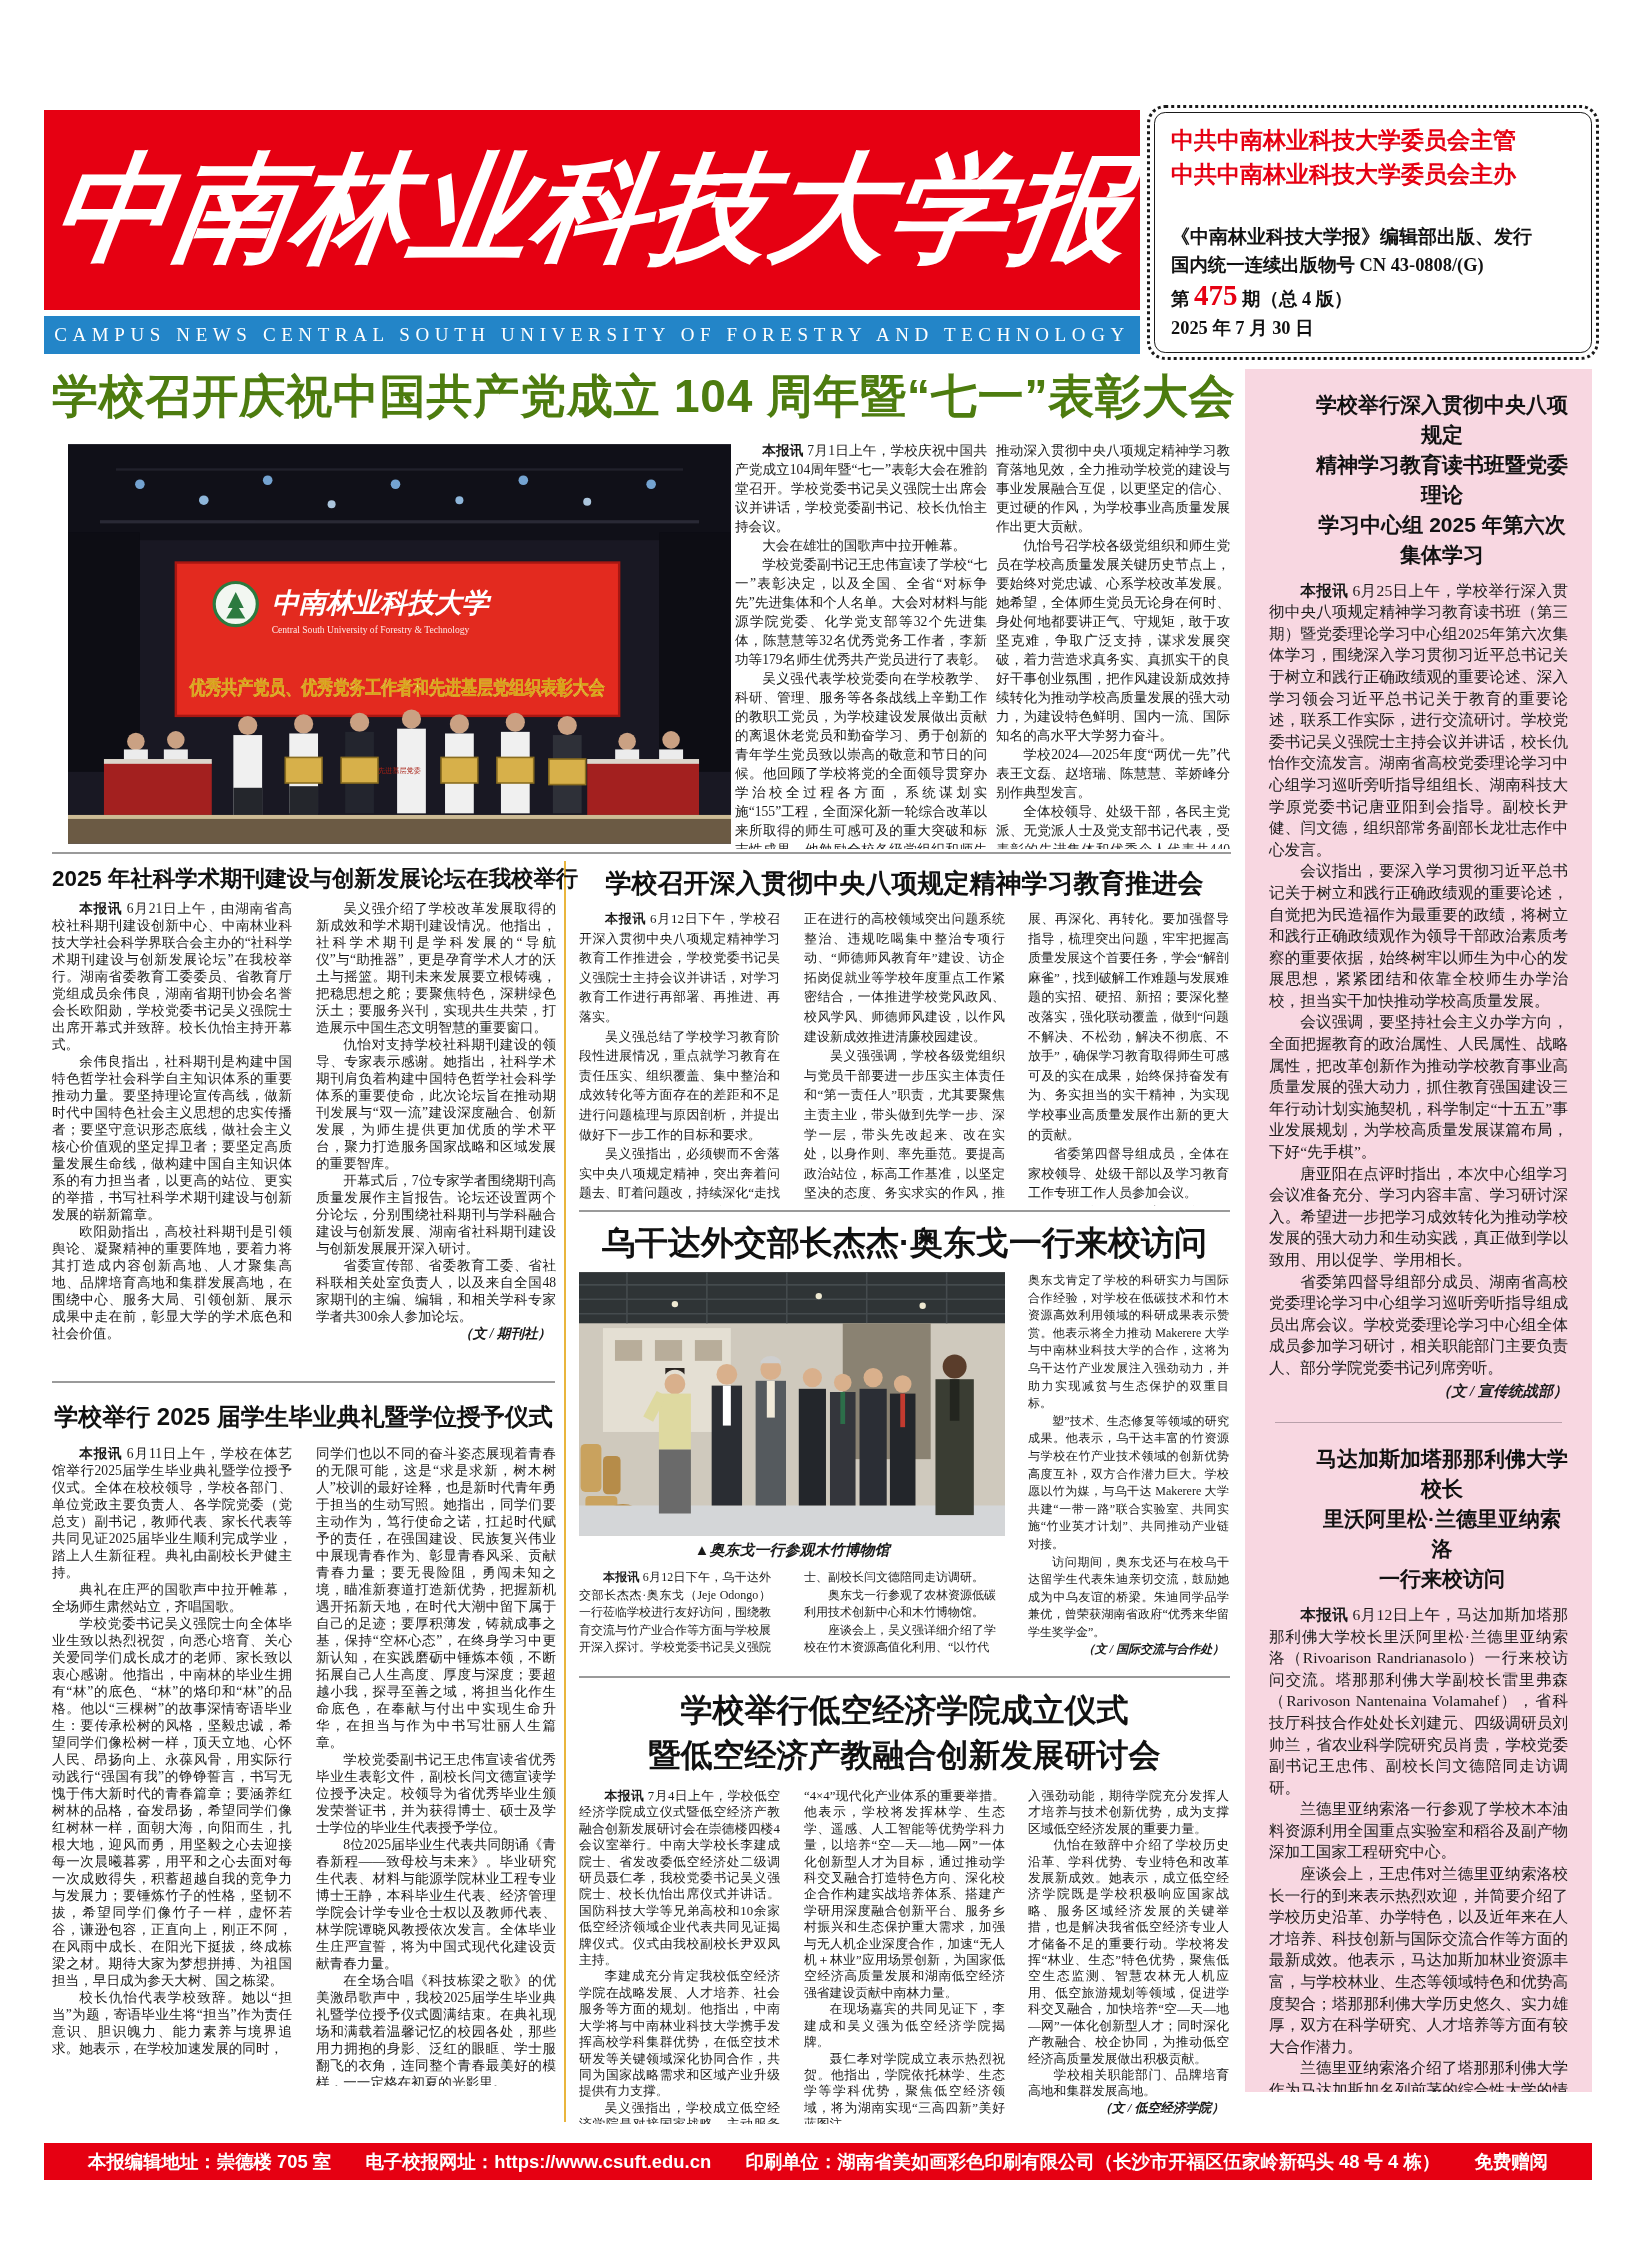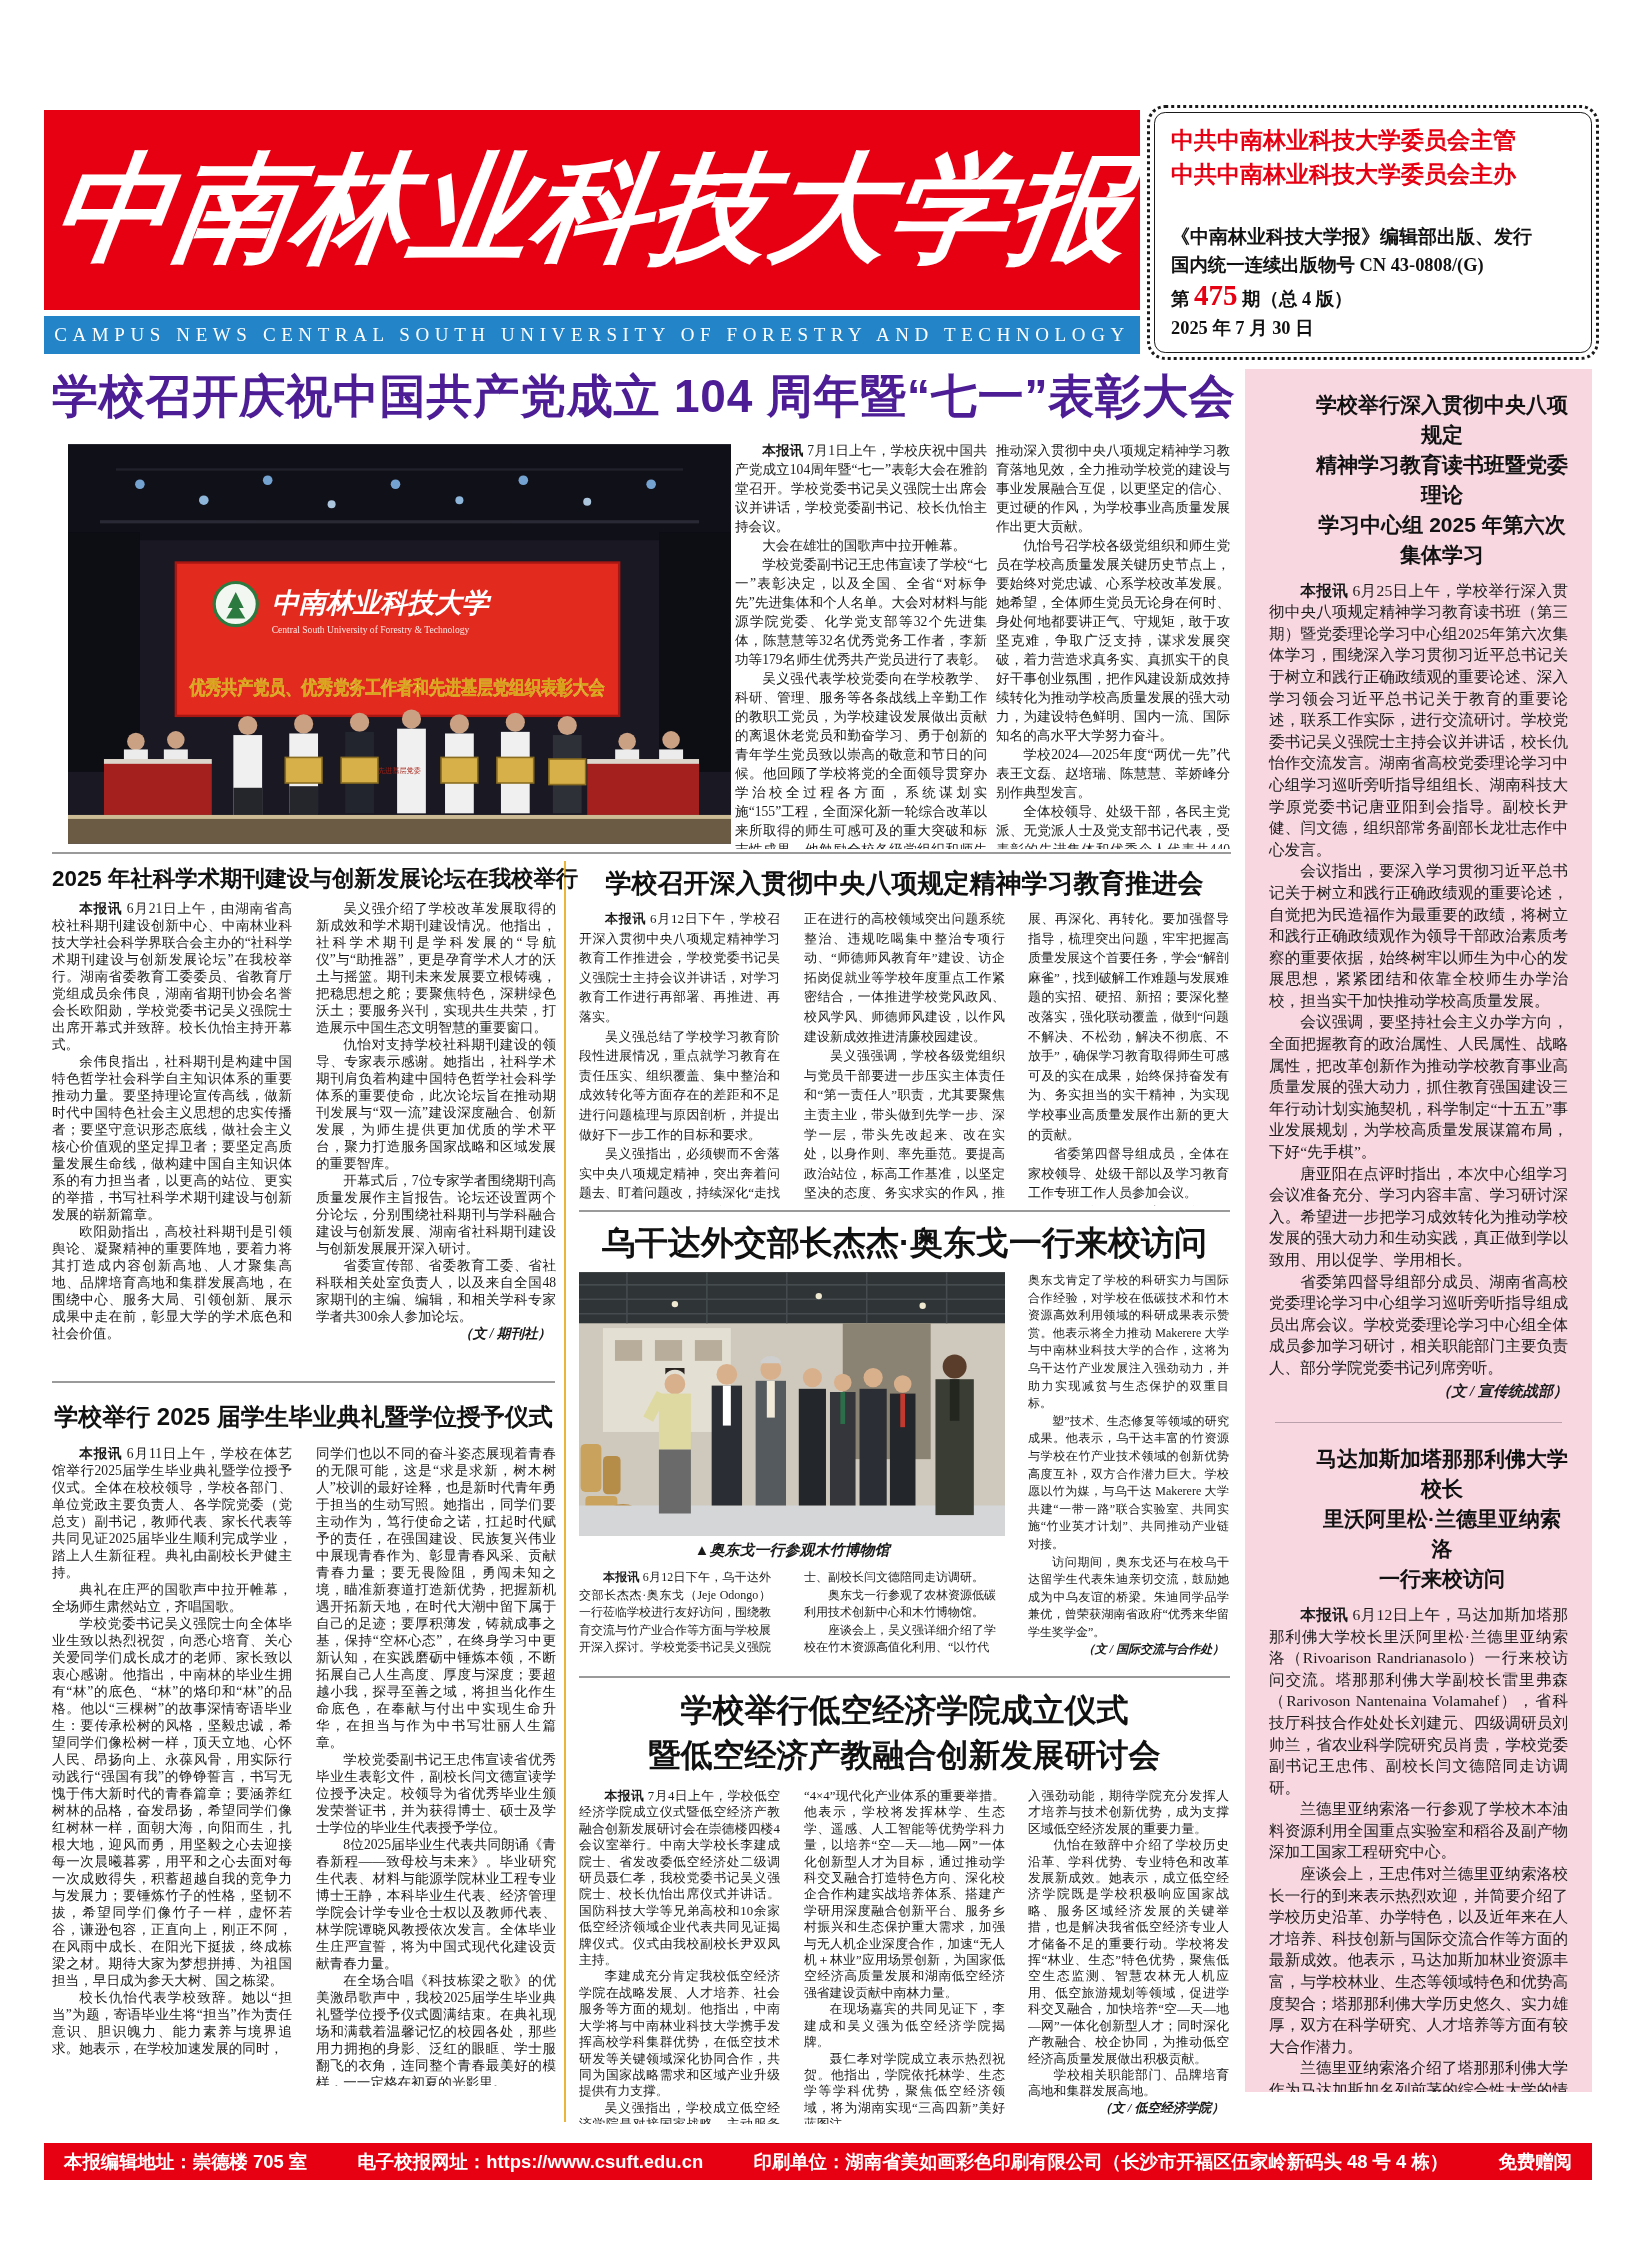--- a/index.html
+++ b/index.html
@@ -15,21 +15,21 @@
   #mast-blue .en{font-family:"Liberation Serif",serif;color:#ffffff;font-size:19px;letter-spacing:5.6px;white-space:nowrap;}
   #infobox{position:absolute;left:1154px;top:112px;width:438px;height:241px;border:1.6px solid #1a1a1a;
            outline:3.2px dotted #1a1a1a;outline-offset:4px;border-radius:11.2px;background:#fff;
            padding:11.2px 16px;box-sizing:border-box;display:flex;flex-direction:column;justify-content:space-around;}
   .ib-red{color:#e60012;font-family:"Liberation Sans",sans-serif;font-weight:900;font-size:23px;white-space:nowrap;}
   .ib-blk{color:#111;font-family:Liberation Sans, sans-serif;font-weight:bold;font-size:19px;white-space:nowrap;margin-top:32px;}
   .ib-row{color:#111;font-family:"Liberation Serif",serif;font-weight:bold;font-size:18.4px;white-space:nowrap;}
   .ib-issue-num{color:#e60012;font-size:29px;font-weight:bold;font-family:"Liberation Serif",serif;}
   
   #lead-headline{position:absolute;left:52px;top:358px;width:1179px;height:76px;line-height:76px;
-                 text-align:right;color:#4c1d95;font-family:"Liberation Sans","DejaVu Sans",sans-serif;
+                 text-align:right;color:#4d7c0f;font-family:"Liberation Sans","DejaVu Sans",sans-serif;
                  font-weight:900;font-size:46px;letter-spacing:0.8px;white-space:nowrap;}
   
   .col{position:absolute;overflow:hidden;text-align:justify;}
   .para{margin:0;text-indent:2em;}
   .para b{font-family:"Liberation Sans",sans-serif;}
   .cont .paras .para:first-child{text-indent:0;}
   .byline{text-align:right;font-style:italic;font-weight:bold;padding-right:4.8px;}
   .htitle{position:absolute;text-align:center;color:#111;font-family:"Liberation Sans","DejaVu Sans",sans-serif;
           font-weight:900;white-space:nowrap;}
   .divider{position:absolute;height:1.6px;background:#9a9a9a;}
@@ -49,21 +49,21 @@
             text-align:center;color:#111;margin-left:47px;}
   .sb-body{font-size:15.6px;line-height:21.6px;text-align:justify;margin-top:9.6px;}
   .sb-body .para{margin:0;text-indent:2em;}
   .sb-byline{text-align:right;font-style:italic;font-weight:bold;font-size:15px;margin-top:3.2px;}
   .sb-divider{height:1.6px;background:#b9a0aa;margin:21px 6.4px;}
   
   .photo{position:absolute;display:block;}
   .caption{position:absolute;text-align:center;font-weight:bold;font-style:italic;font-size:15px;}
   
   #footer{position:absolute;left:44px;top:2143px;width:1548px;height:37px;background:#e60012;
-          display:flex;align-items:center;justify-content:space-between;padding:0 20px;box-sizing:border-box;}
+          display:flex;align-items:center;justify-content:space-between;padding:0 44px;box-sizing:border-box;}
   #footer span{color:#ffffff;font-family:"Liberation Sans",sans-serif;font-weight:bold;font-size:18.4px;white-space:nowrap;}
 </style>
 </head>
 <body>
 
 <div id="page">
 
   <div id="mast-red">
     <div id="mast-title">中南林业科技大学报</div>
   </div>

